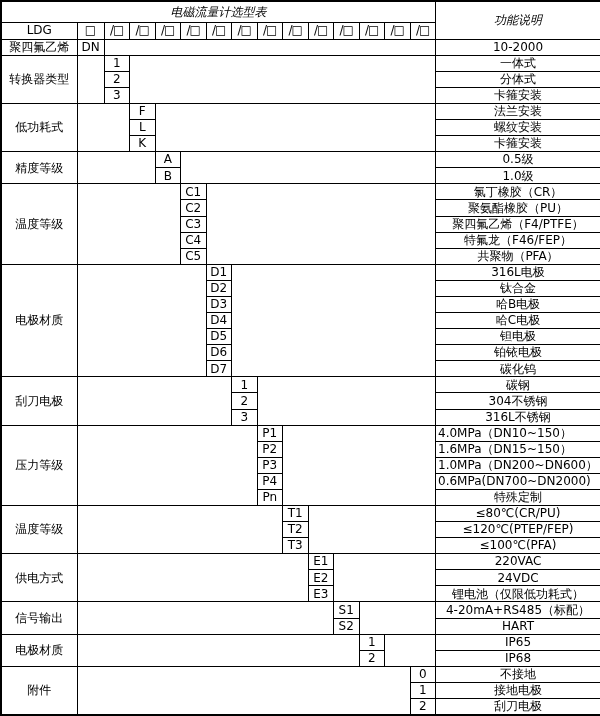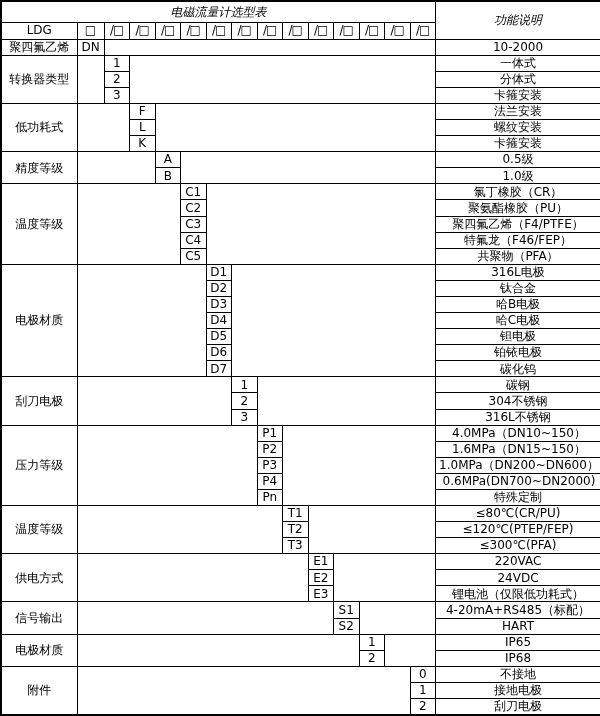--- a/index.html
+++ b/index.html
@@ -22,21 +22,21 @@
     white-space:nowrap;
     overflow:hidden;
   }
   td.c-title{font-size:14px;}
   td.c-fnhead{font-size:14px;}
   td.c-glabel{font-size:14px;}
   td.c-label-left{font-size:14px;text-align:left;padding-left:3px;margin-left:40px;}
   td.c-code{font-size:12px;}
   td.c-slot{font-size:12px;letter-spacing:-1px;}
   td.c-fn{font-size:12px;margin-left:48px;}
-  td.c-fn.left{text-align:center;padding-left:2px;}
+  td.c-fn.left{text-align:left;padding-left:2px;}
   td.c-empty{border:1px solid #000;}
 </style>
 </head>
 <body>
 
 <div class="page">
   <table class="sel" id="sel-table">
     <colgroup>
         <col style="width: 76px;">
         <col style="width: 27px;">
@@ -222,21 +222,21 @@
           <td class="c-code">T1</td>
           <td class="c-empty" rowspan="3" colspan="5"></td>
           <td class="c-fn">≤80℃(CR/PU)</td>
         </tr>
         <tr style="height: 16px;">
           <td class="c-code">T2</td>
           <td class="c-fn">≤120℃(PTEP/FEP)</td>
         </tr>
         <tr style="height: 16px;">
           <td class="c-code">T3</td>
-          <td class="c-fn">≤300℃(PFA)</td>
+          <td class="c-fn">≤100℃(PFA)</td>
         </tr>
         <tr style="height: 16px;">
           <td class="c-glabel" rowspan="3">供电方式</td>
           <td class="c-empty" rowspan="3" colspan="9"></td>
           <td class="c-code">E1</td>
           <td class="c-empty" rowspan="3" colspan="4"></td>
           <td class="c-fn">220VAC</td>
         </tr>
         <tr style="height: 16px;">
           <td class="c-code">E2</td>

